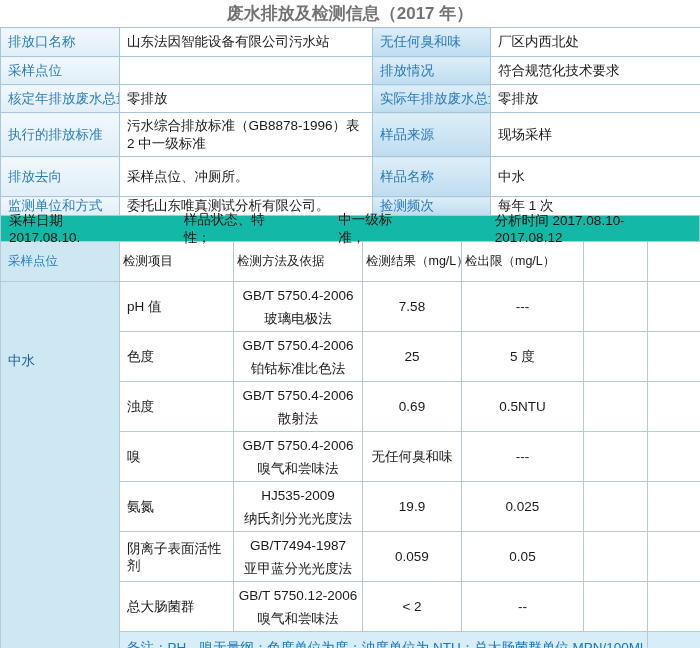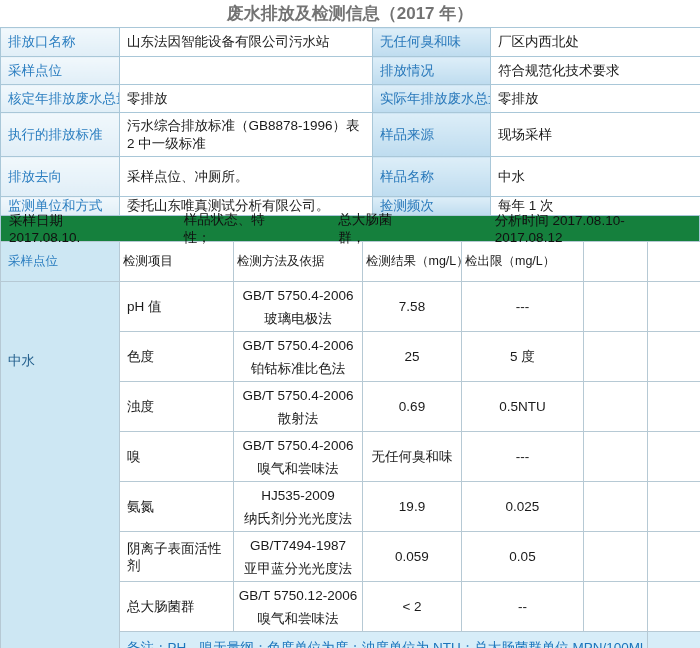--- a/index.html
+++ b/index.html
@@ -10,21 +10,21 @@
   td{border:1px solid #a9c7d8;font-size:13.5px;color:#1a1a1a;padding:0 7px;vertical-align:middle;
      overflow:hidden;white-space:nowrap;}
   
   .info td.lab-a{background:linear-gradient(#f1f8fc,#e0eef7);color:#2b7ec0;}
   .info td.lab-b{background:linear-gradient(#ddeef8,#bedcef);color:#2878ba;}
   .info td.val{background:#fff;}
   .info td.wrap{white-space:normal;line-height:18px;}
   .h29{height:29px}.h28{height:28px}.h44{height:44px}.h27{height:40px}.h18{height:18px}
   
   .sample{height:25px;border-left:1px solid #a9c7d8;border-right:1px solid #a9c7d8;
-    display:flex;align-items:center;padding-left:8px;font-size:13.5px;color:#111;background:#15803d;gap:36px;}
+    display:flex;align-items:center;padding-left:8px;font-size:13.5px;color:#111;background:#14b8a6;gap:36px;}
   .sample span{margin-right:15px;}
   .sample .far{margin-left:28px;}
   
   .detail td{border:1px solid #b6c9d4;}
   .detail .dhead td{font-size:12.5px;padding:0 3px;color:#1a1a1a;background:#fff;}
   .detail .dhead td.shead{background:#cde7f3;color:#2b7ec0;padding:4px 7px;}
   .detail td.sampling{background:#cde7f3;color:#1f5c8a;vertical-align:top;padding-top:70px;font-size:13.5px;}
   .detail td.item{white-space:normal;line-height:17px;}
   .detail td.method{text-align:center;padding:0 2px;}
   .detail td.method div{line-height:23px;}
@@ -84,21 +84,21 @@
         <td class="val">委托山东唯真测试分析有限公司。</td>
         <td class="lab-b">捡测频次</td>
         <td class="val">每年 1 次</td>
       </tr>
     </tbody>
   </table>
 
   <div class="sample">
     <span>采样日期 2017.08.10.</span>
     <span>样品状态、特性；</span>
-    <span>总大肠菌群，</span>
+    <span>中一级标准，</span>
     <span class="far">分析时间 2017.08.10-2017.08.12</span>
   </div>
 
   <table class="detail">
     <colgroup>
       <col style="width:119px">
         <col style="width:114px">
         <col style="width:129px">
       <col style="width:99px">
         <col style="width:122px">

